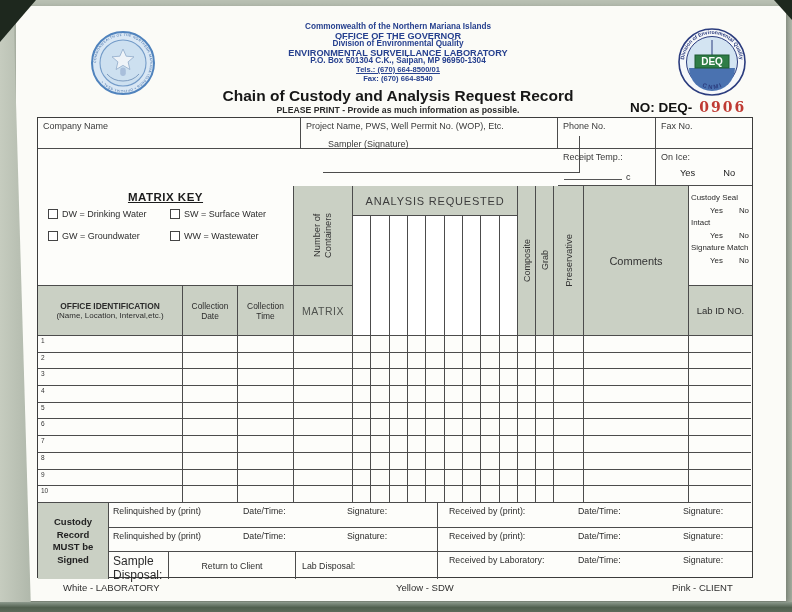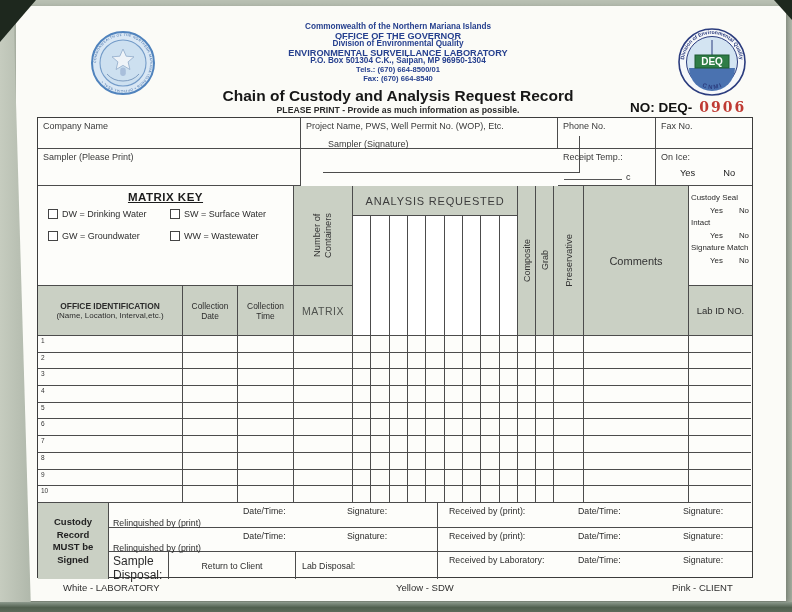--- a/index.html
+++ b/index.html
@@ -19,21 +19,21 @@
     background:linear-gradient(180deg,#8e9b8e 0%,#51604f 55%,#5c6a5a 100%);}
 
   
   #agency-block{position:absolute;left:188px;top:23px;width:420px;text-align:center;}
   .ag-line{font-weight:bold;color:#27418f;line-height:8.6px;}
   .ag-0{font-size:8.2px;}
   .ag-1{font-size:9.2px;}
   .ag-2{font-size:8.2px;}
   .ag-3{font-size:9.2px;}
   .ag-4{font-size:8.2px;}
-  .ag-5{font-size:7.6px;}
+  .ag-5{font-size:7.6px;text-decoration:underline;}
   .ag-6{font-size:7.6px;}
   #form-title{margin-top:4px;font-size:15.5px;font-weight:bold;color:#171717;line-height:17px;}
   #form-subtitle{margin-top:1px;font-size:8.7px;font-weight:bold;color:#2a2a2a;}
   #form-no{position:absolute;left:630px;top:99px;display:flex;align-items:baseline;}
   #form-no-label{font-size:13.5px;font-weight:bold;color:#111;}
   #form-no-value{margin-left:7px;font-family:"DejaVu Serif",serif;font-size:14px;font-weight:bold;
     color:#bf3a33;letter-spacing:2px;}
 
   
   #seal-left{position:absolute;left:89px;top:29px;}
@@ -128,21 +128,21 @@
   #cl-r3a{left:71px;top:434px;width:60px;height:27px;font-size:12px;color:#2c2c2c;
     padding:2px 0 0 4px;}
   #cl-r3b{left:131px;top:434px;width:127px;height:27px;display:flex;align-items:center;
     justify-content:center;font-size:8.8px;color:#2c2c2c;}
   #cl-r3c{left:258px;top:434px;width:142px;height:27px;font-size:8.8px;color:#2c2c2c;
     padding:9px 0 0 6px;}
   #cr-r1{left:400px;top:385px;right:0;height:25px;}
   #cr-r2{left:400px;top:410px;right:0;height:24px;}
   #cr-r3{left:400px;top:434px;right:0;height:27px;}
   .crow span{position:absolute;top:3px;}
-  .pos-a{left:4px;margin-top:12px;} .pos-b{left:134px;} .pos-c{left:238px;}
+  .pos-a{left:4px;} .pos-b{left:134px;} .pos-c{left:238px;}
   .pos-d{left:11px;} .pos-e{left:140px;} .pos-f{left:245px;}
 
   
   .foot{position:absolute;top:582px;font-size:9.5px;color:#2f2f2f;}
   #foot-white{left:63px;}
   #foot-yellow{left:396px;}
   #foot-pink{left:672px;}
 </style>
 </head>
 <body>
@@ -212,23 +212,20 @@
       <div class="lbl">Company Name</div>
     </div>
     <div id="c-project" class="cell bR bB">
       <div class="lbl">Project Name, PWS, Well Permit No. (WOP), Etc.</div>
     </div>
     <div id="c-phone" class="cell bR bB">
       <div class="lbl">Phone No.</div>
     </div>
     <div id="c-fax" class="cell bB">
       <div class="lbl">Fax No.</div>
-    </div>
-    <div id="c-sampler" class="cell bR bB">
-      <div class="lbl">Sampler (Please Print)</div>
     </div>
     <div id="c-samplersig" class="cell bR bB">
       <div class="lbl">Sampler (Signature)</div>
     </div>
     <div id="c-receipt" class="cell bR bB">
       <div class="lbl">Receipt Temp.:</div>
       <div style="padding:4px 0 0 6px;">
         <span class="blank-line"></span><span class="unit">c</span>
       </div>
     </div>

